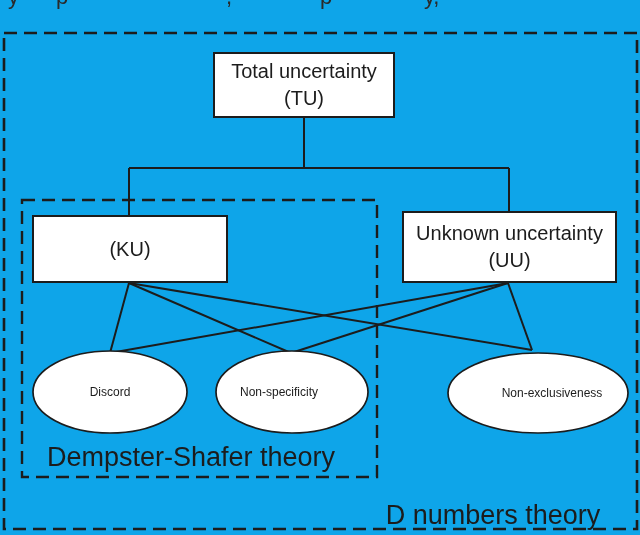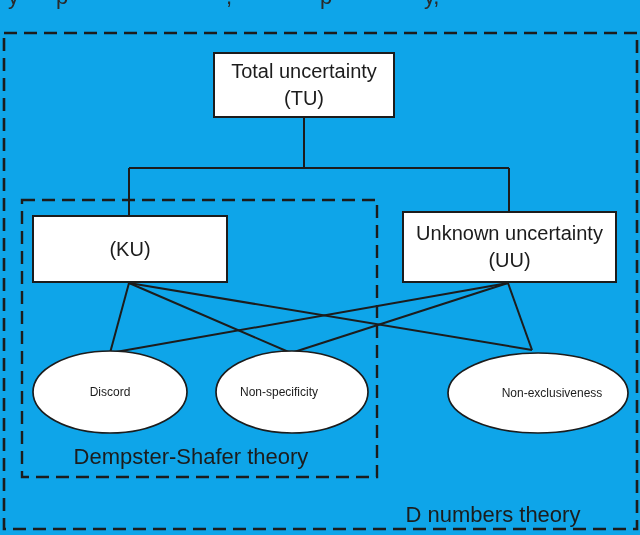--- a/index.html
+++ b/index.html
@@ -11,21 +11,21 @@
   .svg-layer{position:absolute;left:0;top:0;width:640px;height:535px;}
   .node-box{
     position:absolute;border:2.5px solid #1c1c1c;background:#ffffff;
     display:flex;flex-direction:column;align-items:center;justify-content:center;
     font-size:20px;line-height:27px;text-align:center;box-sizing:border-box;
   }
   .ellipse-label,.group-label{
     position:absolute;display:flex;align-items:center;justify-content:center;
     font-size:12px;text-align:center;white-space:nowrap;
   }
-  .group-label{font-size:22px;}
+  .group-label{font-size:27px;}
   .crop-strip{position:absolute;left:0;top:0;width:640px;height:13px;overflow:hidden;}
   .crop-strip span{position:absolute;top:-16px;font-size:22px;color:#2a2a2a;}
 </style>
 </head>
 <body>
 
 <div class="canvas">
 
   <div class="crop-strip">
     <span style="left:8px">y</span>

